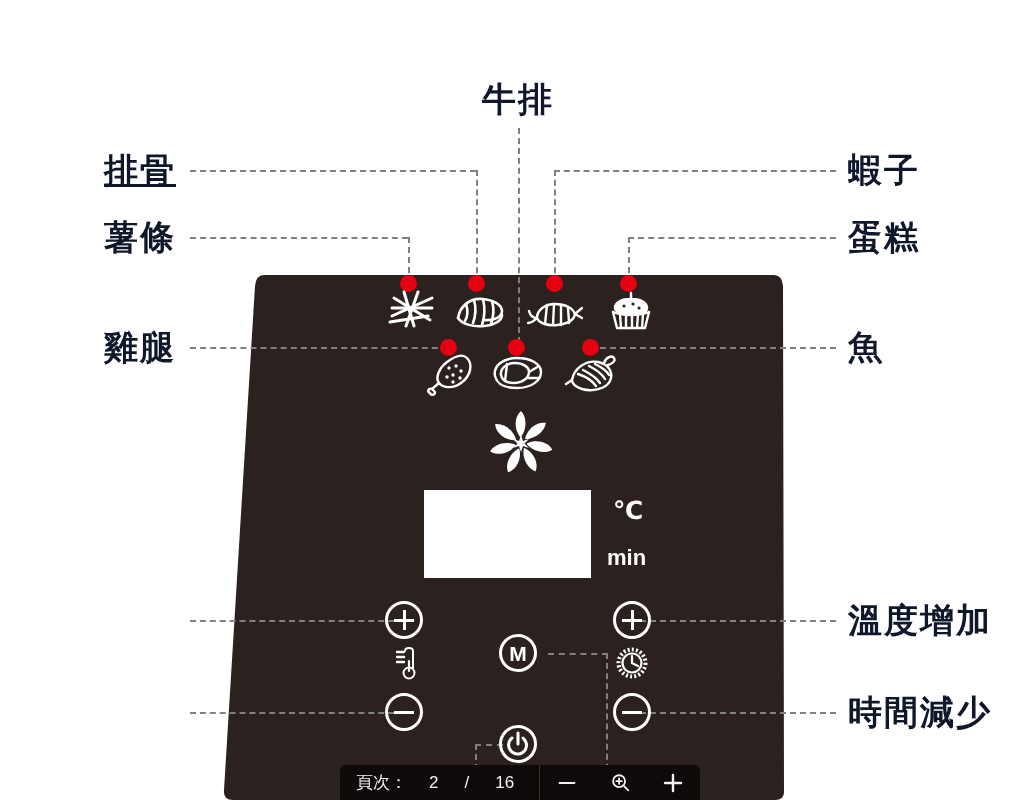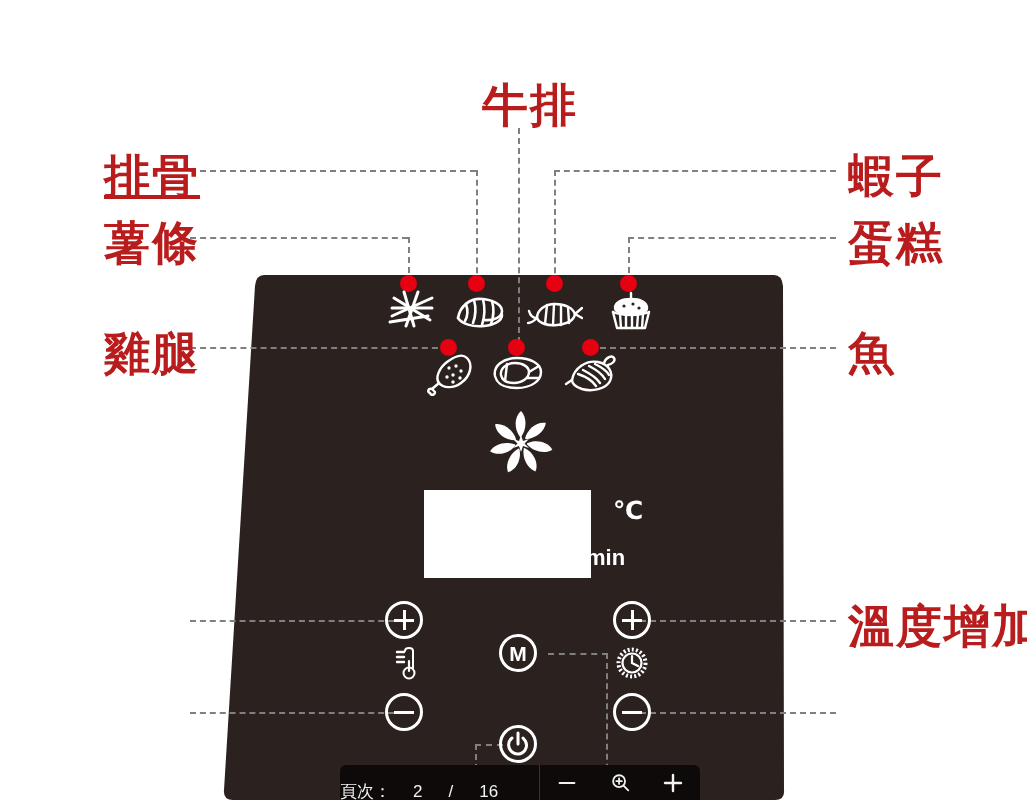--- a/index.html
+++ b/index.html
@@ -11,22 +11,22 @@
   }
   #stage {
     position: relative;
     width: 1027px; height: 800px;
     background: #ffffff;
   }
 
   
   .label {
     position: absolute;
-    color: #b91c1c;
-    font-size: 46px;
+    color: #0f172a;
+    font-size: 34px;
     font-weight: 700;
     letter-spacing: 2px;
     white-space: nowrap;
     line-height: 1;
     font-family: "Liberation Sans", "DejaVu Sans", sans-serif;
   }
   .label.r { text-align: center; }
 
   
   .dash-h {
@@ -73,21 +73,21 @@
     background: #ffffff;
   }
   .unit {
     position: absolute;
     color: #ffffff;
     font-weight: 700;
     font-family: "Liberation Sans", "DejaVu Sans", sans-serif;
     line-height: 1;
   }
   #unit-c { left: 613px; top: 498px; font-size: 25px; }
-  #unit-min { left: 586px; top: 547px; font-size: 22px; }
+  #unit-min { left: 607px; top: 547px; font-size: 22px; }
 
   
   .rbtn {
     position: absolute;
     width: 38px; height: 38px;
     border: 3px solid #ffffff;
     border-radius: 50%;
   }
   .rbtn .h, .rbtn .v {
     position: absolute;
@@ -122,21 +122,22 @@
     position: absolute;
     left: 340px; top: 765px;
     width: 360px; height: 35px;
     background: #0d0a09;
     border-radius: 6px 6px 0 0;
     display: flex;
     align-items: center;
     overflow: hidden;
   }
   #pdf-left {
-    display: flex; align-items: flex-end;
+    display: flex; align-items: center;
+    padding-left: 16px;
     gap: 0;
     flex: 1;
     height: 100%;
   }
   #pdf-left .t {
     color: #f2f2f2;
     font-size: 17px;
     font-family: "Liberation Sans", "DejaVu Sans", sans-serif;
     line-height: 1;
   }
@@ -211,20 +212,21 @@
   <div class="label" style="left:482px; top:82px;">牛排</div>
 
   <div class="label" style="left:104px; top:153px;text-decoration:underline;">排骨</div>
   <div class="label" style="left:104px; top:220px;">薯條</div>
   <div class="label" style="left:104px; top:330px;">雞腿</div>
 
   <div class="label r" style="left:848px; top:153px;">蝦子</div>
   <div class="label r" style="left:848px; top:220px;">蛋糕</div>
   <div class="label r" style="left:848px; top:330px;">魚</div>
   <div class="label r" style="left:848px; top:603px;">溫度增加</div>
+  <div class="label r" style="left:848px; top:695px;">時間減少</div>
 
   <div class="dot" style="left:400px; top:275px;"></div>
   <div class="dot" style="left:468px; top:275px;"></div>
   <div class="dot" style="left:546px; top:275px;"></div>
   <div class="dot" style="left:620px; top:275px;"></div>
 
   <div class="dot" style="left:440px; top:339px;"></div>
   <div class="dot" style="left:508px; top:339px;"></div>
   <div class="dot" style="left:582px; top:339px;"></div>
 

